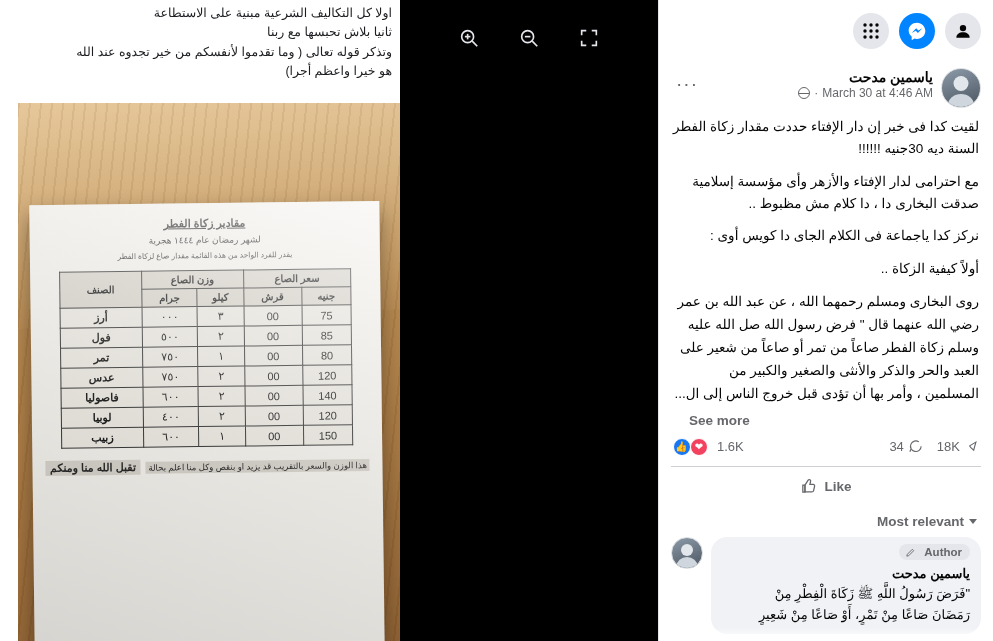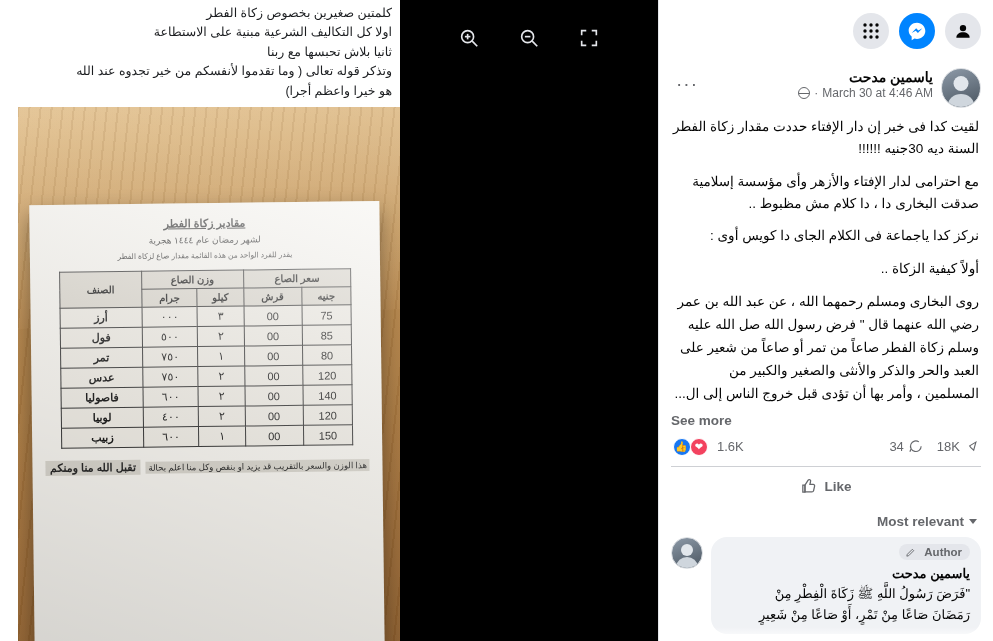--- a/index.html
+++ b/index.html
@@ -284,21 +284,21 @@
   .post-body p { margin: 0 0 13px 0; }
   .post-body p.tight { margin-bottom: 11px; }
   .hadith { line-height: 1.7; }
   .see-more {
     color: #65676b;
     font-weight: bold;
     font-size: 13.5px;
     cursor: pointer;
     direction: ltr;
     text-align: left;
-    padding: 0 14px 0 12px;
+    padding: 0 14px 0 30px;
     margin-top: -6px;
   }
 
   .counts-row {
     display: flex;
     align-items: center;
     justify-content: space-between;
     padding: 10px 14px 6px 14px;
     font-size: 13px;
     color: #65676b;
@@ -410,21 +410,20 @@
     pointer-events: none;
   }
 </style>
 </head>
 <body>
 
 <div id="app">
 
   <div class="media-pane">
     <div class="media-caption">
-      <div>كلمتين صغيرين بخصوص زكاة الفطر</div>
       <div>اولا كل التكاليف الشرعية مبنية على الاستطاعة</div>
       <div>ثانيا بلاش تحبسها مع ربنا</div>
       <div>وتذكر قوله تعالى ( وما تقدموا لأنفسكم من خير تجدوه عند الله</div>
       <div>هو خيرا واعظم أجرا)</div>
     </div>
 
     <div class="photo-wrap">
       <div class="photo">
         <div class="wood-grain"></div>
       </div>

